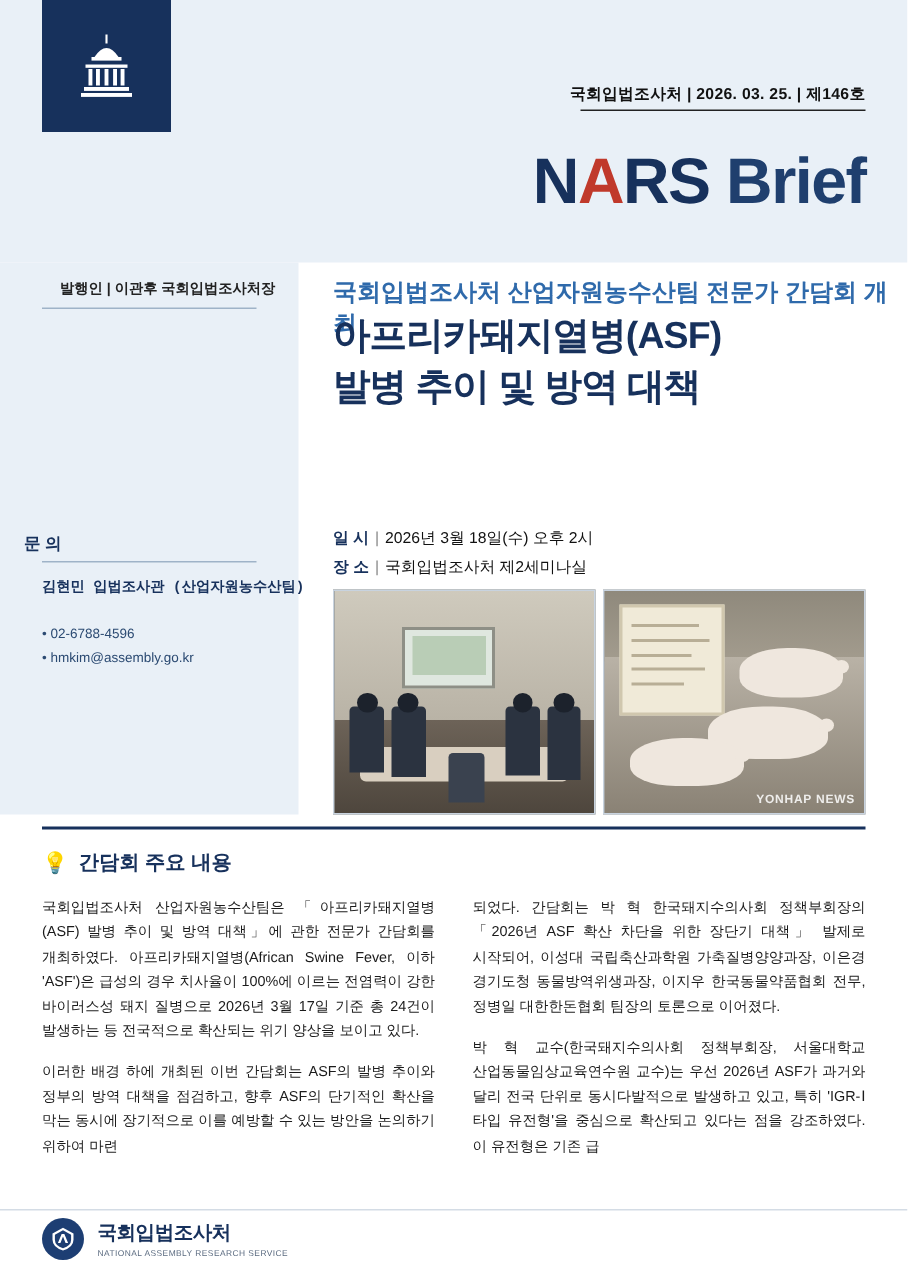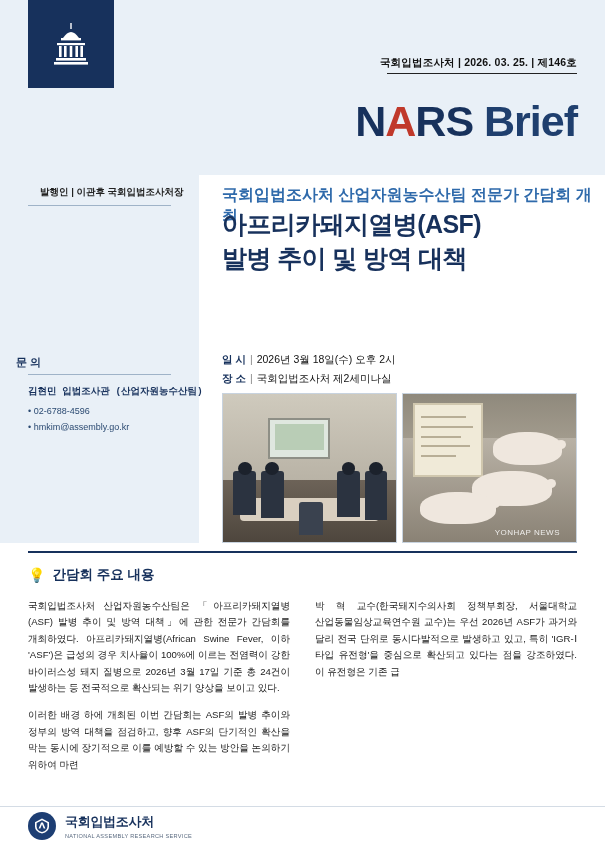--- a/index.html
+++ b/index.html
@@ -67,21 +67,21 @@
   }
   .contact-rule {
     position: absolute; left: 28px; top: 374px;
     width: 143px; height: 1px; background: #9fb3c8;
   }
   .contact-name {
     position: absolute; left: 28px; top: 385px;
     font-size: 9.5px; color: #17315c; font-weight: bold; font-family: Liberation Mono, monospace;
   }
   .contact-list {
-    position: absolute; left: 28px; top: 403px;
+    position: absolute; left: 28px; top: 414px;
     font-size: 9px; color: #2b4a72; line-height: 16px;
   }
   .contact-list div::before {
     content: "• "; color: #2b4a72;
   }
 
   
   .kicker {
     position: absolute; left: 222px; top: 185px;
     font-size: 16px; color: #2f6aab; font-weight: bold;
@@ -122,22 +122,22 @@
   .headblk { position:absolute; background:#1c222c; border-radius:50%; }
 
   
   .pen-floor { position:absolute; left:0; bottom:0; right:0; height:70%; background:linear-gradient(#b9b2a6,#8a8275); }
   .pen-wall { position:absolute; left:0; top:0; right:0; height:32%; background:linear-gradient(#8f897c,#a39c8e); }
   .poster { position:absolute; left:6%; top:6%; width:40%; height:50%; background:#f0ead8; border:2px solid #d0c7ae; }
   .poster-line { position:absolute; left:8%; background:#b8ae96; height:2px; }
   .pig { position:absolute; background:#efe7de; border-radius:46% 46% 40% 40%; }
   .pig::after { content:""; position:absolute; right:-4px; top:22%; width:10px; height:9px; background:#efe7de; border-radius:50%; }
   .watermark {
-    position:absolute; right:16px; bottom:5px;
-    font-size:8px; color:rgba(255,255,255,.85); font-weight:normal; letter-spacing:.5px;
+    position:absolute; right:6px; bottom:5px;
+    font-size:8px; color:rgba(255,255,255,.85); font-weight:bold; letter-spacing:.5px;
   }
 
   
   .mid-rule {
     position: absolute; left: 28px; top: 551px;
     width: 549px; height: 2px; background: #17315c;
   }
 
   
   .sec-head {
@@ -278,20 +278,21 @@
     <span class="bulb">💡</span>
     <span class="txt">간담회 주요 내용</span>
   </div>
 
   <div class="cols">
     <div class="col">
       <p>국회입법조사처  산업자원농수산팀은 「아프리카돼지열병(ASF) 발병 추이 및 방역 대책」에 관한 전문가 간담회를 개최하였다. 아프리카돼지열병(African Swine Fever, 이하 'ASF')은 급성의 경우 치사율이 100%에 이르는 전염력이 강한 바이러스성 돼지 질병으로 2026년 3월 17일 기준 총 24건이 발생하는 등 전국적으로 확산되는 위기 양상을 보이고 있다.</p>
       <p>이러한 배경 하에 개최된 이번 간담회는 ASF의 발병 추이와 정부의 방역 대책을 점검하고, 향후 ASF의 단기적인 확산을 막는 동시에 장기적으로 이를 예방할 수 있는 방안을 논의하기 위하여 마련</p>
     </div>
     <div class="col">
+      <p>되었다. 간담회는 박 혁 한국돼지수의사회 정책부회장의 「2026년 ASF 확산 차단을 위한 장단기 대책」 발제로 시작되어, 이성대 국립축산과학원 가축질병양양과장, 이은경 경기도청 동물방역위생과장, 이지우 한국동물약품협회 전무, 정병일 대한한돈협회 팀장의 토론으로 이어졌다.</p>
       <p>박 혁 교수(한국돼지수의사회 정책부회장, 서울대학교 산업동물임상교육연수원 교수)는 우선 2026년 ASF가 과거와 달리 전국 단위로 동시다발적으로 발생하고 있고, 특히 'IGR-Ⅰ 타입 유전형'을 중심으로 확산되고 있다는 점을 강조하였다. 이 유전형은 기존 급</p>
     </div>
   </div>
 
   <div class="footer-rule"></div>
   <div class="footer">
     <div class="f-emblem">
       <svg width="18" height="18" viewBox="0 0 18 18" aria-hidden="true">
         <path d="M9 1.5 L16 5.3 L16 9.5 Q16 14.6 9 16.6 Q2 14.6 2 9.5 L2 5.3 Z" fill="#ffffff"></path>
         <path d="M9 3.2 L14.4 6.1 L14.4 9.5 Q14.4 13.5 9 15.1 Q3.6 13.5 3.6 9.5 L3.6 6.1 Z" fill="#1d3e73"></path>

